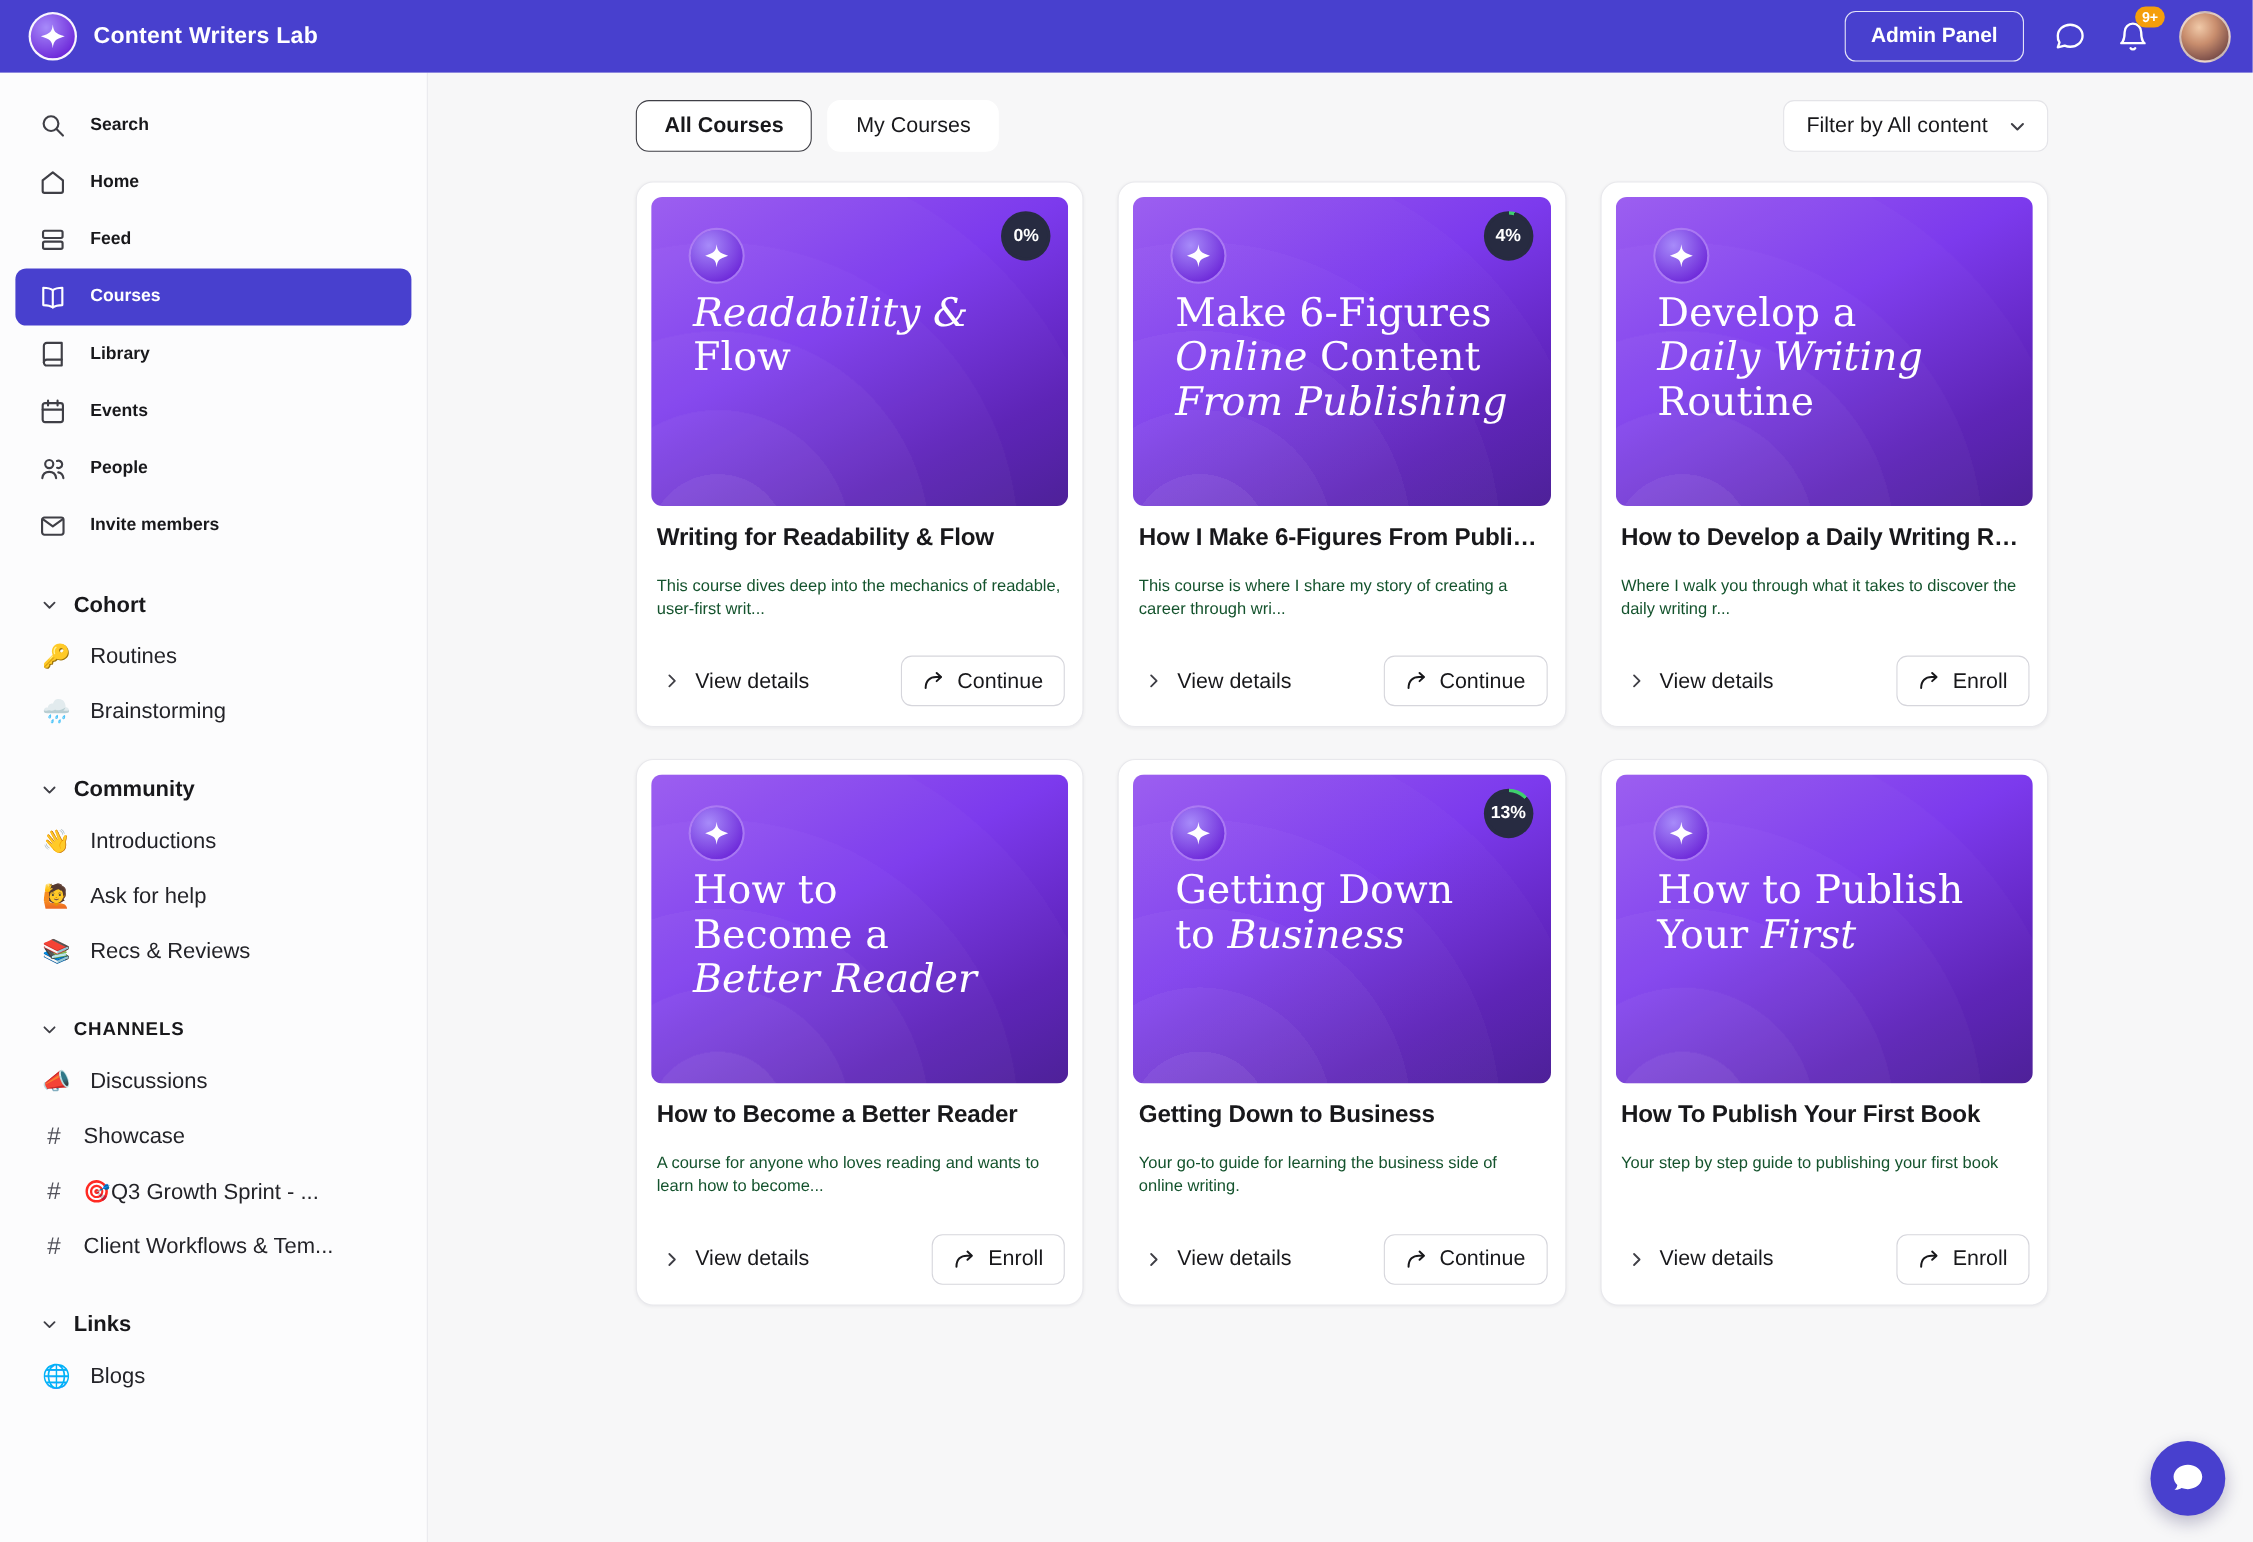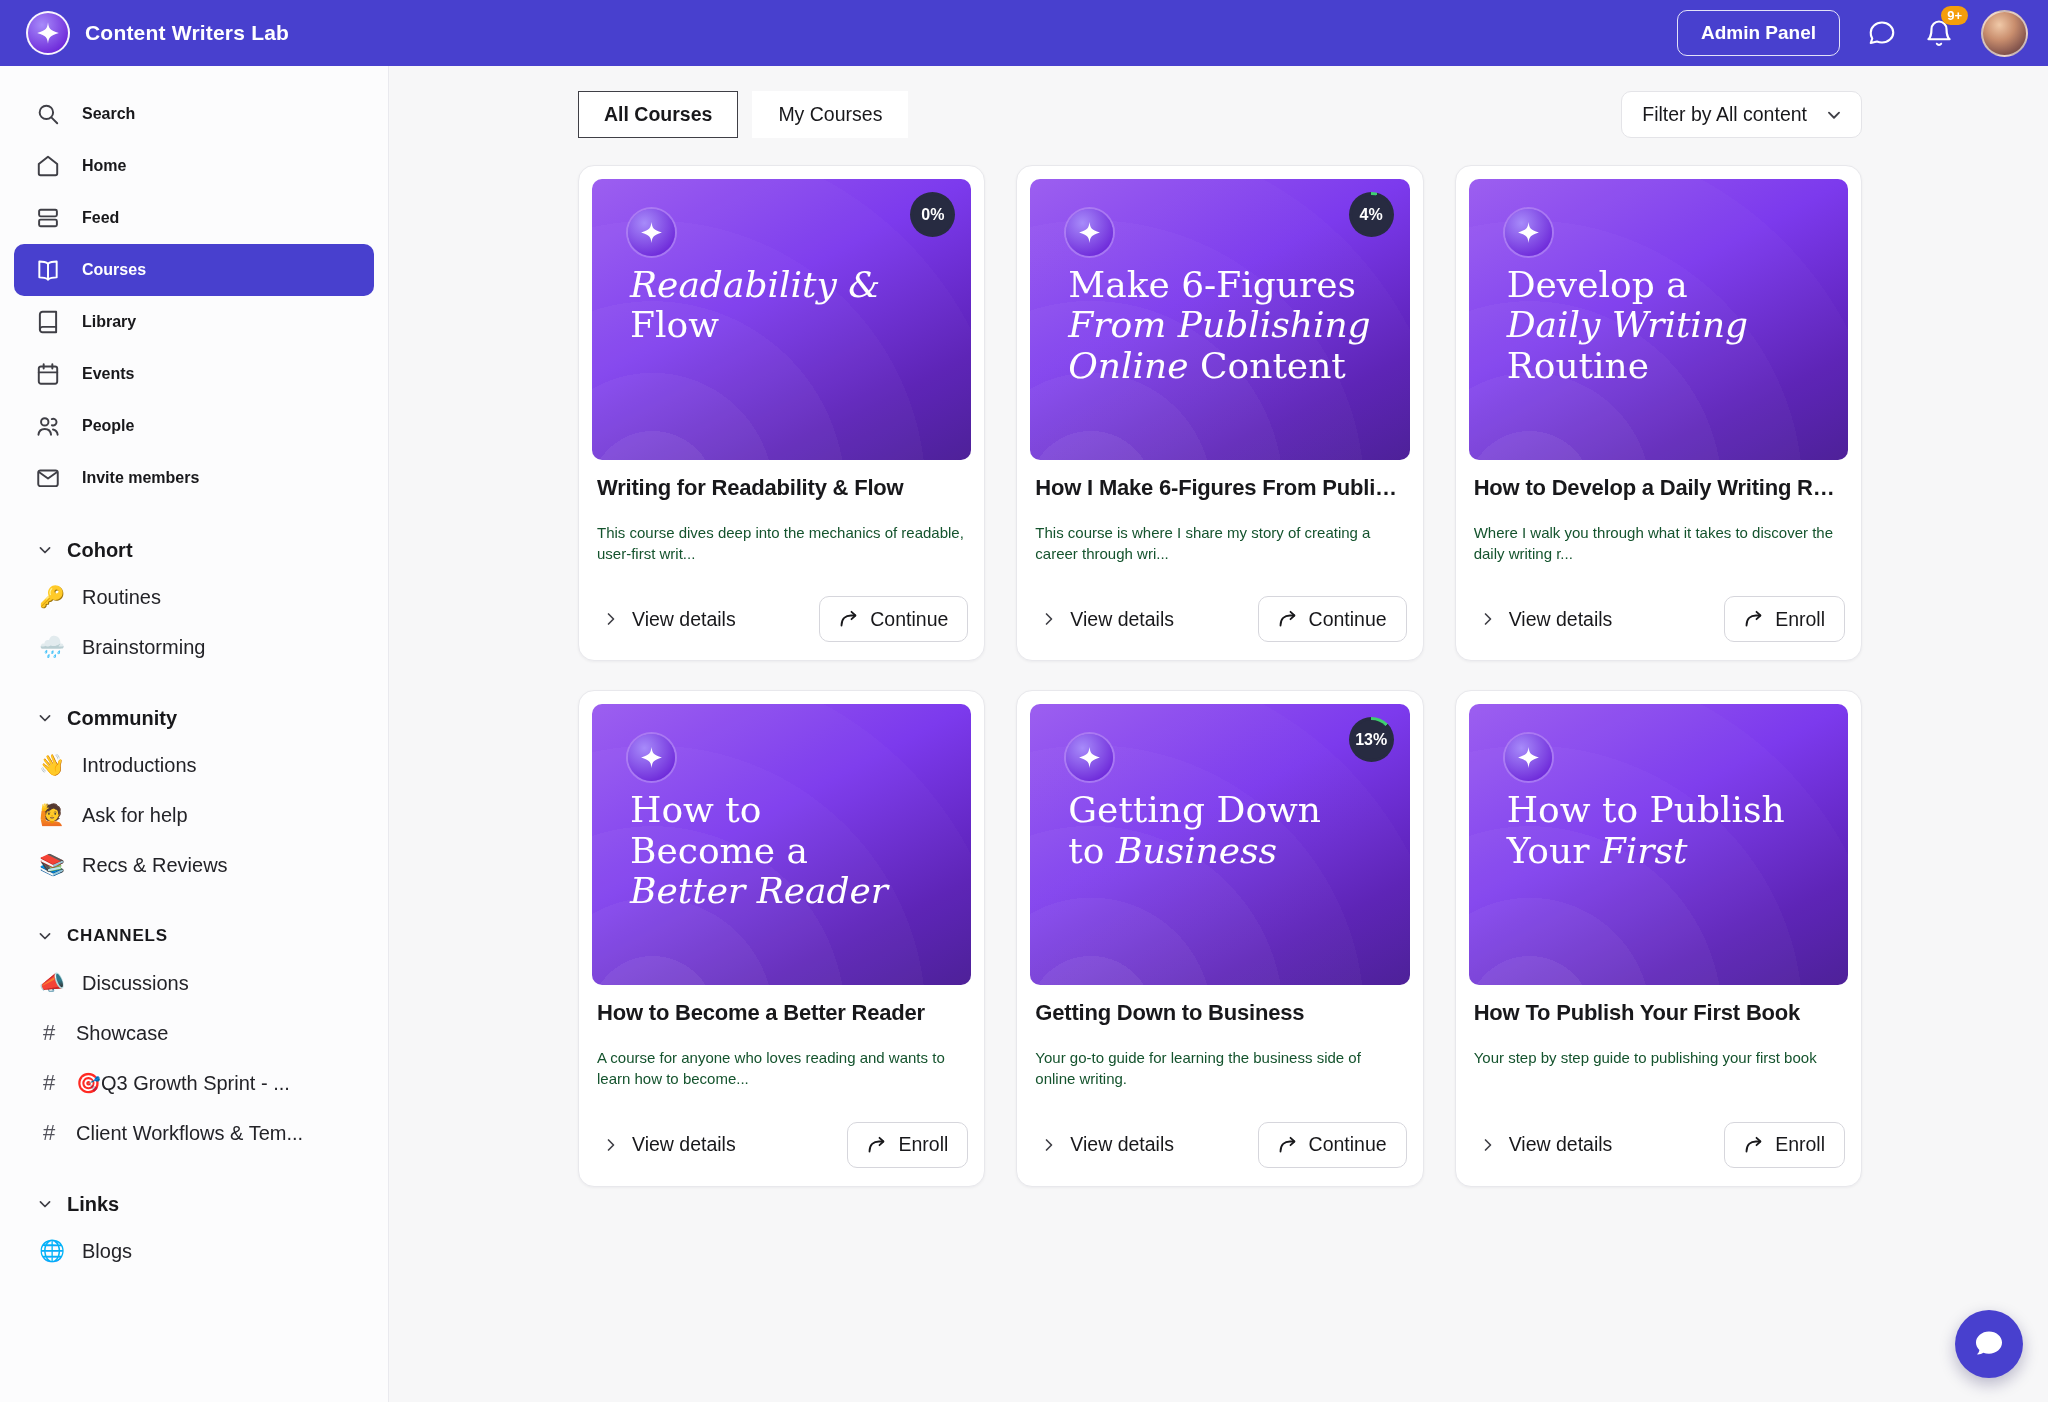--- a/index.html
+++ b/index.html
@@ -32,21 +32,21 @@
   .section-head.caps .ttl{font-size:17px;letter-spacing:.8px}
   .sub-item{display:flex;align-items:center;gap:15px;height:50px;padding:0 21px 0 23px;border-radius:10px;cursor:pointer}
   .sub-item .emo{width:30px;font-size:21px;text-align:center;flex:none}
   .sub-item .hash{width:24px;font-size:22px;color:#52525B;text-align:center;flex:none;font-weight:500}
   .sub-item .lbl{font-size:20px;color:#232328;font-weight:500;white-space:nowrap;overflow:hidden;text-overflow:ellipsis}
 
   
   .main{position:absolute;top:66px;left:389px;right:0;bottom:0;padding:25px 186px 40px 189px;overflow:auto}
   .toolbar{display:flex;align-items:center;justify-content:space-between;margin-bottom:27px}
   .tabs{display:flex;gap:14px}
-  .tab{height:47px;padding:0 25px;border-radius:0;font-size:19.5px;display:flex;align-items:center;background:#fff;cursor:pointer;border:1px solid #fff;color:#18181B;font-weight:500}
+  .tab{height:47px;padding:0 25px;border-radius:12px;font-size:19.5px;display:flex;align-items:center;background:#fff;cursor:pointer;border:1px solid #fff;color:#18181B;font-weight:500}
   .tab.active{border:1.5px solid #3F3F46;font-weight:700}
   .filter-btn{height:47px;display:flex;align-items:center;gap:16px;background:#fff;border:1px solid #E4E4E8;border-radius:10px;padding:0 16px 0 20px;font-size:19.5px;font-weight:500;cursor:pointer;color:#18181B}
   .filter-btn svg{color:#3F3F46}
 
   
   .grid{display:grid;grid-template-columns:repeat(3,1fr);gap:29px 31px}
   .card{background:#fff;border:1px solid #E8E8EC;border-radius:16px;box-shadow:0 1px 3px rgba(16,16,32,.05);display:flex;flex-direction:column;overflow:hidden}
   .cover-wrap{padding:13px 13px 0}
   .cover{position:relative;height:281px;border-radius:10px;overflow:hidden;cursor:pointer;
     background:
@@ -302,22 +302,22 @@
     <div class="card">
       <div class="cover-wrap">
         <div class="cover">
           <span class="cover-logo">
               <svg viewBox="0 0 24 24" width="25" height="25">
                 <path fill="#fff" d="M12 2c.8 6 1.5 7.2 10 10-8.5 2.8-9.2 4-10 10-.8-6-1.5-7.2-10-10 8.5-2.8 9.2-4 10-10Z"></path>
               </svg>
             </span>
           <div class="cover-title">
               <div><span>Make 6-Figures</span></div>
+              <div><span class="it">Online</span><span> Content</span></div>
               <div><span class="it">From Publishing</span></div>
-              <div><span class="it">Online</span><span> Content</span></div>
             </div>
           <div class="badge" style="background: conic-gradient(rgb(62, 207, 110) 14.4deg, rgb(39, 43, 65) 0deg);">
               <span class="badge-inner"></span>
               <span class="badge-text">4%</span>
             </div>
         </div>
       </div>
       <div class="card-body">
         <div class="card-title">How I Make 6-Figures From Publishi...</div>
         <div class="card-desc">This course is where I share my story of creating a career through wri...</div>

